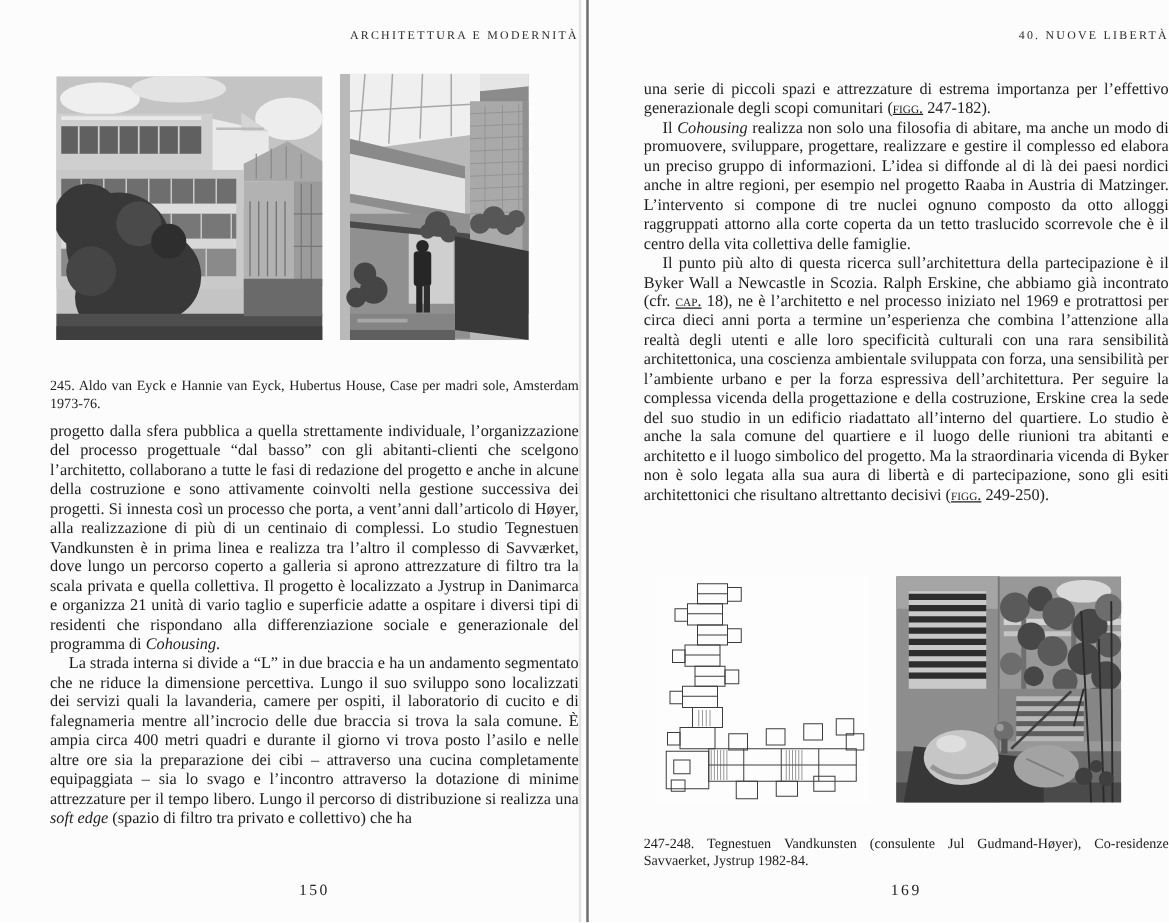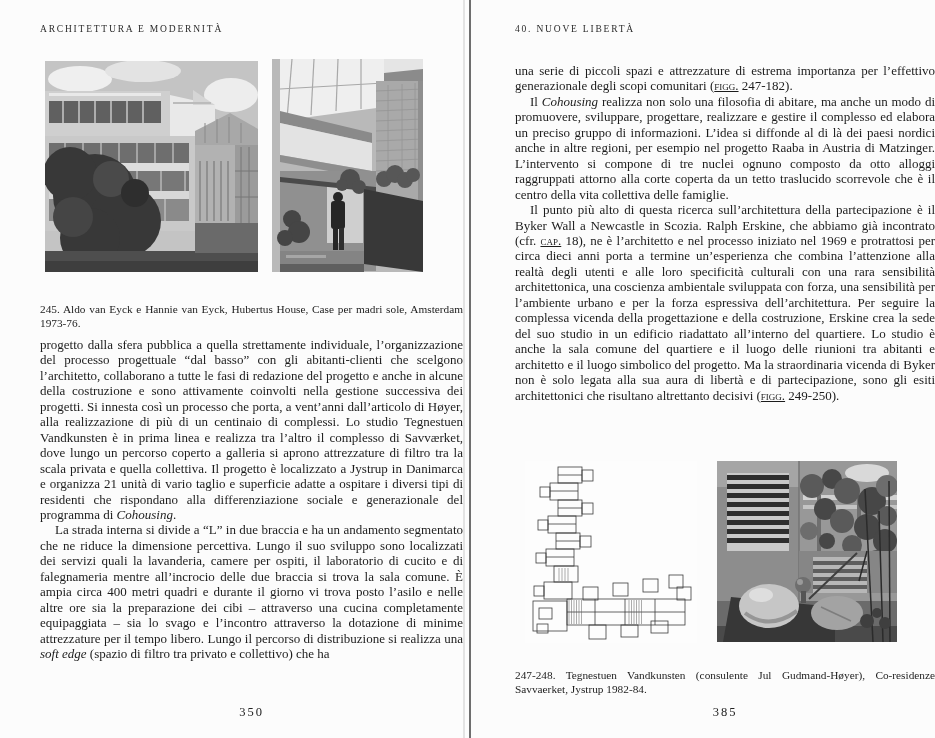--- a/index.html
+++ b/index.html
@@ -5,21 +5,21 @@
   html,body{margin:0;padding:0;background:#ffffff;}
   .spread{
     position:relative;width:935px;height:738px;overflow:hidden;
     background:#fcfcfc;color:#1c1c1c;
     font-family:"Liberation Serif","DejaVu Serif",serif;
   }
   .gutter-soft{position:absolute;left:463px;top:0;width:2px;height:738px;background:#e3e3e3;}
   .gutter-line{position:absolute;left:469px;top:0;width:2px;height:738px;background:#6e6e6e;}
   .running-head{
     position:absolute;top:24px;font-size:9.5px;letter-spacing:1.8px;
-    text-align:left;color:#2b2b2b;white-space:nowrap;
+    text-align:right;color:#2b2b2b;white-space:nowrap;
   }
   .rh-left{left:40px;width:423px;}
   .rh-right{left:515px;width:420px;}
   .bodytext{position:absolute;font-size:13px;line-height:15.45px;text-align:justify;}
   .bodytext p{margin:0;padding:0;}
   .bodytext p.indent{text-indent:15px;}
   .bt-left{left:40px;top:337px;width:423px;}
   .bt-right{left:515px;top:63px;width:420px;}
   .caption{position:absolute;font-size:11.3px;line-height:13.6px;text-align:justify;margin-top:19px;}
   .caption p{margin:0;padding:0;}
@@ -205,21 +205,21 @@
 
     <div class="caption cap-left">
       <p><span>245. Aldo van Eyck e Hannie van Eyck, Hubertus House, Case per madri sole, Amsterdam 1973-76.</span></p>
     </div>
 
     <div class="bodytext bt-left">
       <p><span>progetto dalla sfera pubblica a quella strettamente individuale, l’organizzazione del processo progettuale “dal basso” con gli abitanti-clienti che scelgono l’architetto, collaborano a tutte le fasi di redazione del progetto e anche in alcune della costruzione e sono attivamente coinvolti nella gestione successiva dei progetti. Si innesta così un processo che porta, a vent’anni dall’articolo di Høyer, alla realizzazione di più di un centinaio di complessi. Lo studio Tegnestuen Vandkunsten è in prima linea e realizza tra l’altro il complesso di Savværket, dove lungo un percorso coperto a galleria si aprono attrezzature di filtro tra la scala privata e quella collettiva. Il progetto è localizzato a Jystrup in Danimarca e organizza 21 unità di vario taglio e superficie adatte a ospitare i diversi tipi di residenti che rispondano alla differenziazione sociale e generazionale del programma di </span><span class="it">Cohousing</span><span>.</span></p>
       <p class="indent"><span>La strada interna si divide a “L” in due braccia e ha un andamento segmentato che ne riduce la dimensione percettiva. Lungo il suo sviluppo sono localizzati dei servizi quali la lavanderia, camere per ospiti, il laboratorio di cucito e di falegnameria mentre all’incrocio delle due braccia si trova la sala comune. È ampia circa 400 metri quadri e durante il giorno vi trova posto l’asilo e nelle altre ore sia la preparazione dei cibi – attraverso una cucina completamente equipaggiata – sia lo svago e l’incontro attraverso la dotazione di minime attrezzature per il tempo libero. Lungo il percorso di distribuzione si realizza una </span><span class="it">soft edge</span><span> (spazio di filtro tra privato e collettivo) che ha</span></p>
     </div>
 
-    <div class="folio folio-left">350</div>
+    <div class="folio folio-left">150</div>
   </div>
 
   <div>
 
     <div class="running-head rh-right">40. NUOVE LIBERTÀ</div>
 
     <div class="bodytext bt-right">
       <p><span>una serie di piccoli spazi e attrezzature di estrema importanza per l’effettivo generazionale degli scopi comunitari (</span><span class="sc">figg.</span><span> 247-182).</span></p>
       <p class="indent"><span>Il </span><span class="it">Cohousing</span><span> realizza non solo una filosofia di abitare, ma anche un modo di promuovere, sviluppare, progettare, realizzare e gestire il complesso ed elabora un preciso gruppo di informazioni. L’idea si diffonde al di là dei paesi nordici anche in altre regioni, per esempio nel progetto Raaba in Austria di Matzinger. L’intervento si compone di tre nuclei ognuno composto da otto alloggi raggruppati attorno alla corte coperta da un tetto traslucido scorrevole che è il centro della vita collettiva delle famiglie.</span></p>
       <p class="indent"><span>Il punto più alto di questa ricerca sull’architettura della partecipazione è il Byker Wall a Newcastle in Scozia. Ralph Erskine, che abbiamo già incontrato (cfr. </span><span class="sc">cap.</span><span> 18), ne è l’architetto e nel processo iniziato nel 1969 e protrattosi per circa dieci anni porta a termine un’esperienza che combina l’attenzione alla realtà degli utenti e alle loro specificità culturali con una rara sensibilità architettonica, una coscienza ambientale sviluppata con forza, una sensibilità per l’ambiente urbano e per la forza espressiva dell’architettura. Per seguire la complessa vicenda della progettazione e della costruzione, Erskine crea la sede del suo studio in un edificio riadattato all’interno del quartiere. Lo studio è anche la sala comune del quartiere e il luogo delle riunioni tra abitanti e architetto e il luogo simbolico del progetto. Ma la straordinaria vicenda di Byker non è solo legata alla sua aura di libertà e di partecipazione, sono gli esiti architettonici che risultano altrettanto decisivi (</span><span class="sc">figg.</span><span> 249-250).</span></p>
@@ -365,16 +365,16 @@
         <circle cx="150" cy="160" r="7"></circle>
           <circle cx="160" cy="152" r="5"></circle>
           <circle cx="168" cy="162" r="6"></circle>
       </g>
     </svg>
 
     <div class="caption cap-right">
       <p><span>247-248. Tegnestuen Vandkunsten (consulente Jul Gudmand-Høyer), Co-residenze Savvaerket, Jystrup 1982-84.</span></p>
     </div>
 
-    <div class="folio folio-right">385</div>
+    <div class="folio folio-right">169</div>
   </div>
 
 </div>
 
 </body></html>

